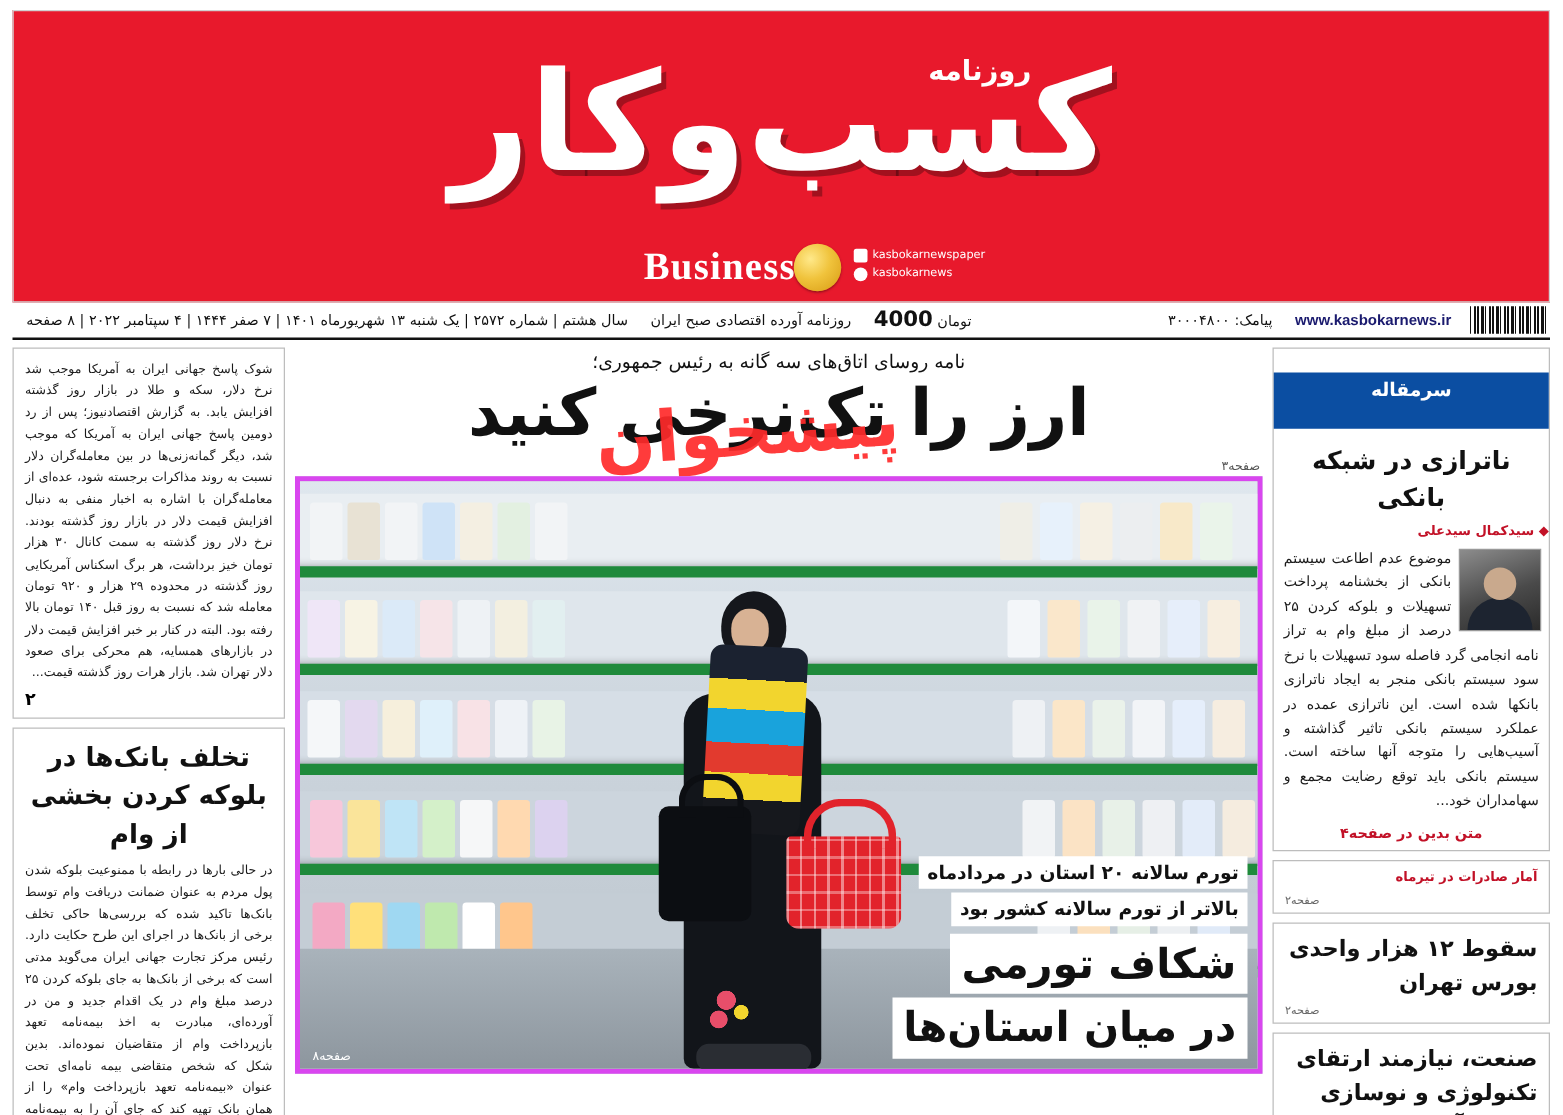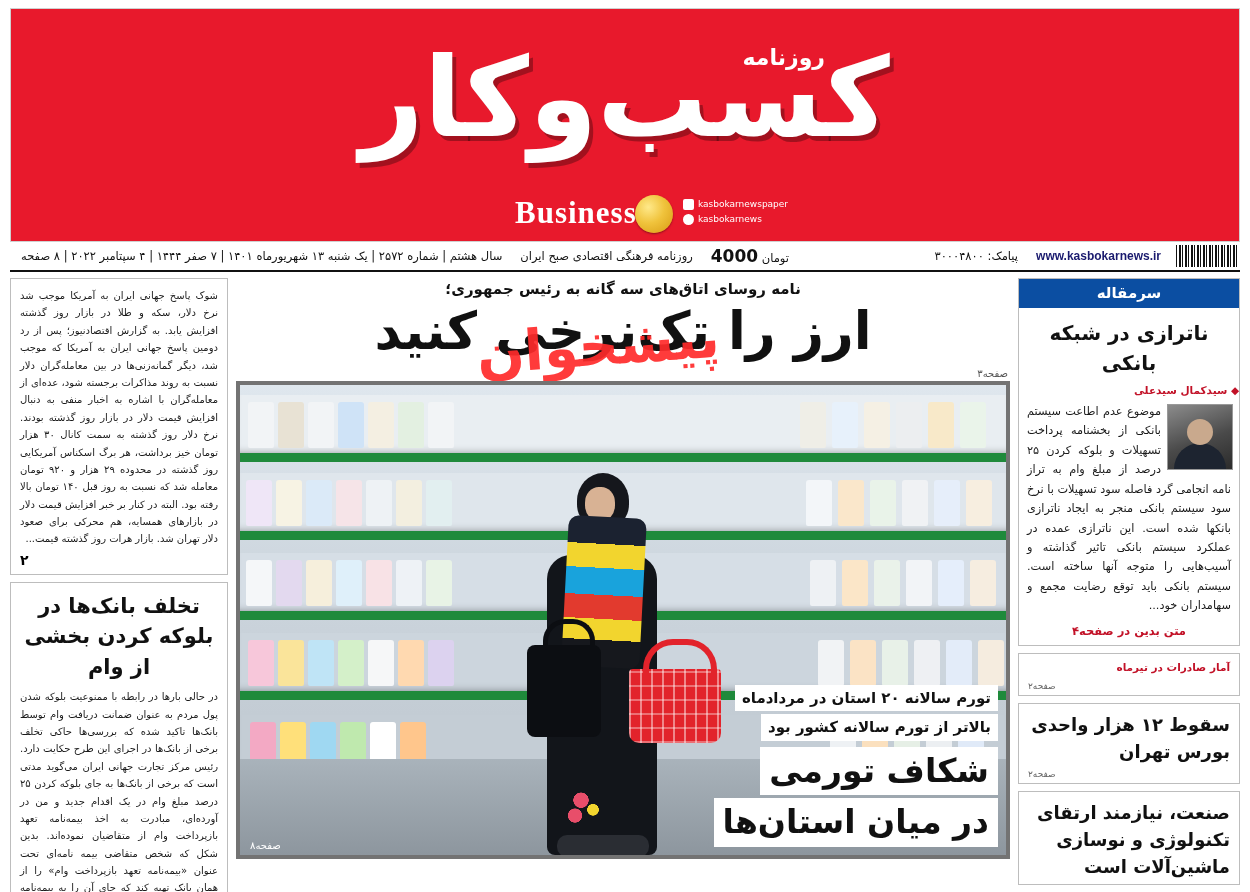--- a/index.html
+++ b/index.html
@@ -146,22 +146,23 @@
   .edit-box {
     border: 1px solid #bdbdbd;
     background: #fff;
   }
   .edit-head {
     background: #0b4ea2;
     color: #fff;
     text-align: center;
     font-size: 15px;
     font-weight: bold;
-    padding: 5px 0 6px;
+    padding: 5px 0 22px;
     letter-spacing: 0.5px;
+    margin-top: 19px;
   }
   .edit-title {
     text-align: center;
     font-size: 20px;
     font-weight: bold;
     line-height: 1.5;
     padding: 10px 8px 6px;
     color: #111;
   }
   .edit-author {
@@ -262,21 +263,21 @@
     text-align: left;
     font-size: 14px;
     font-weight: bold;
     padding-top: 4px;
   }
 
   
   .center-kicker {
     text-align: center;
     font-size: 15px;
-    font-weight: bold;
+    font-weight: normal;
     color: #111;
     padding: 2px 0 2px;
   }
   .center-headline {
     text-align: center;
     font-size: 52px;
     font-weight: bold;
     color: #111;
     line-height: 1.15;
     padding: 2px 0 6px;
@@ -301,21 +302,21 @@
     transform: translateX(-14%);
     letter-spacing: 0.5px;
   }
   .center-pageref {
     font-size: 10px;
     color: #555;
     text-align: right;
     padding: 0 2px 2px 0;
   }
   .photo-frame {
-    border: 4px solid #737373;
+    border: 4px solid #d946ef;
     position: relative;
     height: 470px;
     overflow: hidden;
     background: #cfd6dd;
   }
   
   .shelf-bg { position:absolute; inset:0; background:linear-gradient(180deg,#dfe7ee 0%,#cdd6de 40%,#b9c2ca 100%); }
   .shelf-unit { position:absolute; left:0; right:0; }
   .shelf-row {
     position: absolute; left: 0; right: 0; height: 60px;
@@ -412,21 +413,21 @@
     <div class="cell site">www.kasbokarnews.ir</div>
     <div class="cell">
       <span>پیامک:</span>
       <span>۳۰۰۰۴۸۰۰</span>
     </div>
     <div class="spacer"></div>
     <div class="cell">
       <span>تومان</span>
       <span class="price">4000</span>
     </div>
-    <div class="cell">روزنامه فرهنگی اقتصادی صبح ایران</div>
+    <div class="cell">روزنامه آورده اقتصادی صبح ایران</div>
     <div class="cell">سال هشتم | شماره ۲۵۷۲ | یک شنبه ۱۳ شهریورماه ۱۴۰۱ | ۷ صفر ۱۴۴۴ | ۴ سپتامبر ۲۰۲۲ | ۸ صفحه</div>
   </div>
 
   <div class="content">
 
     <div class="col-right">
 
       <div class="edit-box">
         <div class="edit-head">سرمقاله</div>
         <div class="edit-title">ناترازی در شبکه بانکی</div>

